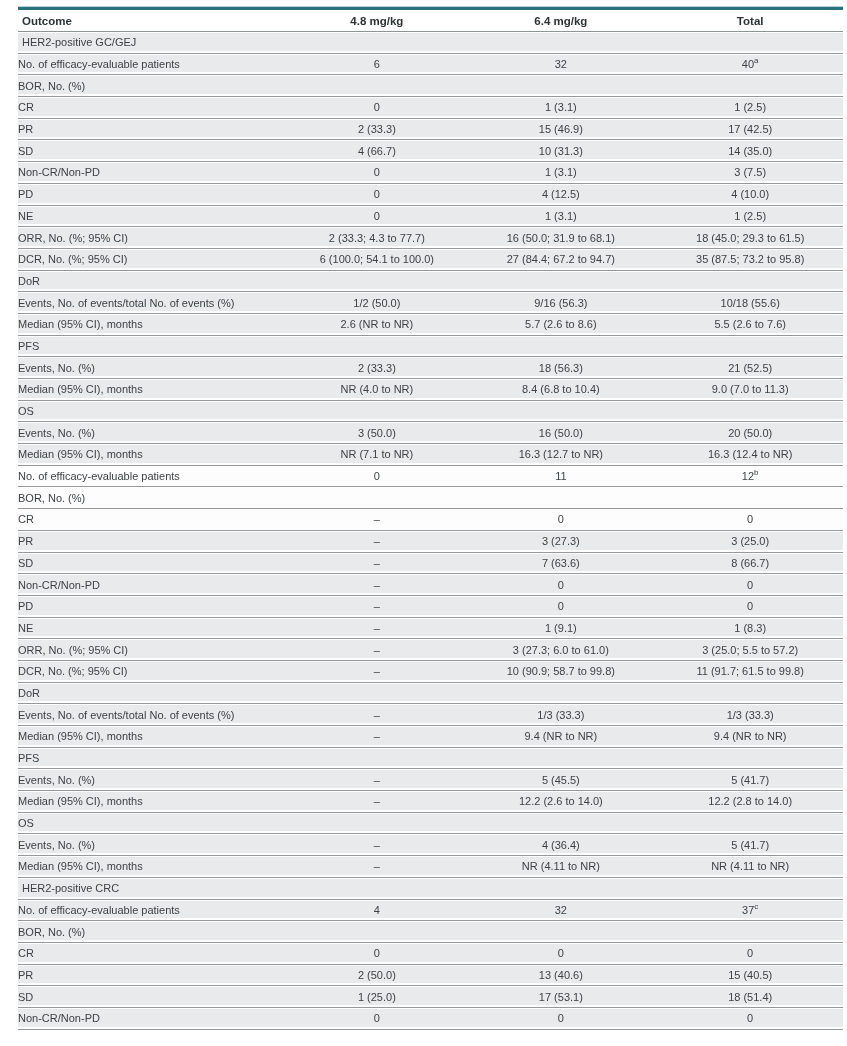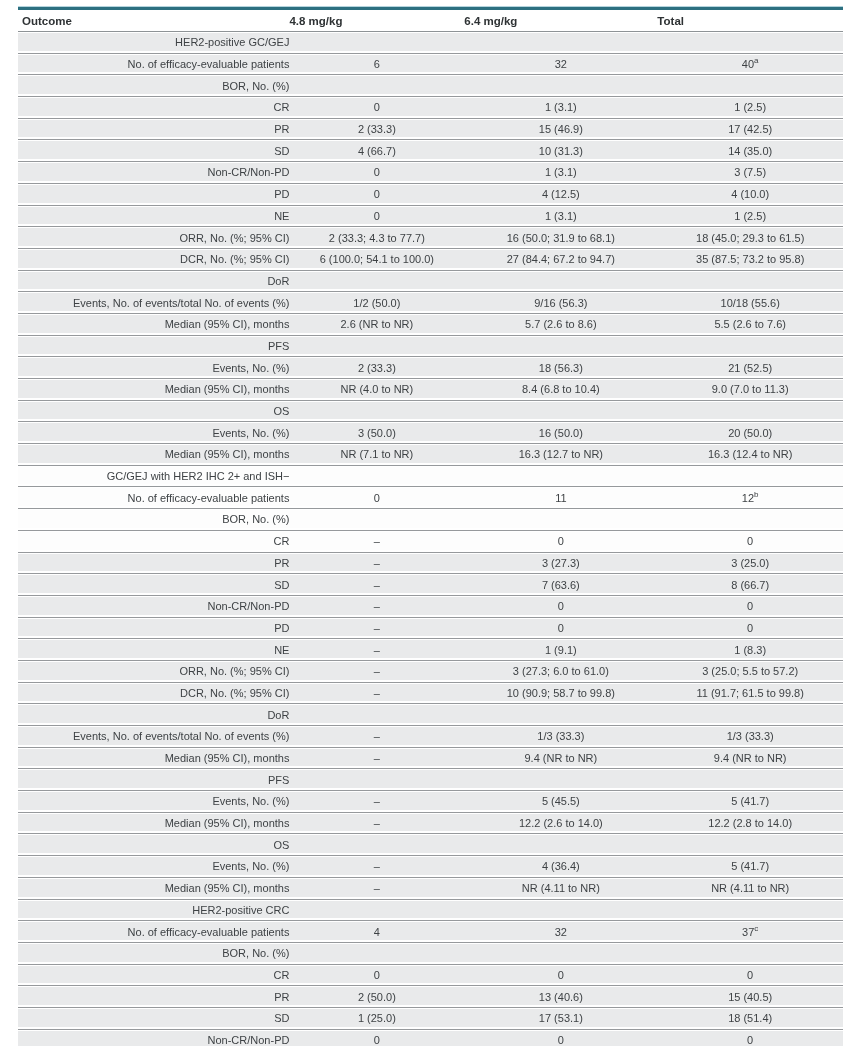--- a/index.html
+++ b/index.html
@@ -36,37 +36,37 @@
     height: 21px;
     background: #ffffff;
     border-bottom: 1px solid #8e9396;
     font-size: 11.5px;
     font-weight: 700;
     color: #2e3234;
     padding: 0;
     vertical-align: middle;
   }
   thead td.h-label { text-align: left; padding-left: 4px; }
-  thead td.h-val   { }
+  thead td.h-val   { text-align: center; }
   tbody td {
     height: 20.7px;
     background: #e9eaeb;
     border-bottom: 1px solid #96999c;
     box-shadow: inset 0 1px 0 #ffffff, inset 0 -2px 0 #ffffff;
     font-size: 11px;
     line-height: 12px;
     padding: 0;
     vertical-align: middle;
     white-space: nowrap;
     overflow: visible;
   }
   tbody tr.unshaded td {
     background: #fdfdfd;
   }
-  td.label { text-align: right; }
+  td.label { text-align: left; }
   td.val   { text-align: center; }
   td.ind0 { padding-left: 4px; }
   td.ind1 { }
   td.ind2 { }
   sup {
     font-size: 8px;
     line-height: 0;
     vertical-align: super;
   }
 </style>
@@ -206,26 +206,20 @@
             <td class="val">16 (50.0)</td>
             <td class="val">20 (50.0)</td>
           </tr>
           <tr>
             <td class="label ind2">Median (95% CI), months</td>
             <td class="val">NR (7.1 to NR)</td>
             <td class="val">16.3 (12.7 to NR)</td>
             <td class="val">16.3 (12.4 to NR)</td>
           </tr>
           <tr class="unshaded">
-            <td class="label ind0">GC/GEJ with HER2 IHC 2+ and ISH−</td>
-            <td class="val"></td>
-            <td class="val"></td>
-            <td class="val"></td>
-          </tr>
-          <tr class="unshaded">
             <td class="label ind1">No. of efficacy-evaluable patients</td>
             <td class="val">0</td>
             <td class="val">11</td>
             <td class="val">12<sup>b</sup></td>
           </tr>
           <tr class="unshaded">
             <td class="label ind1">BOR, No. (%)</td>
             <td class="val"></td>
             <td class="val"></td>
             <td class="val"></td>

